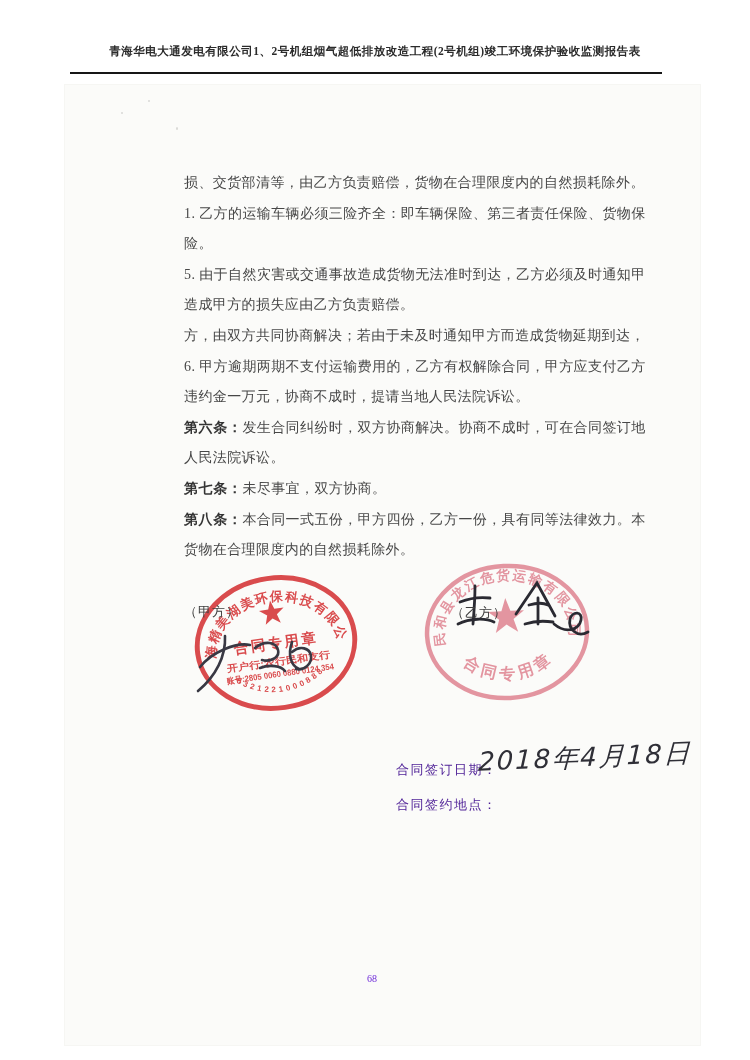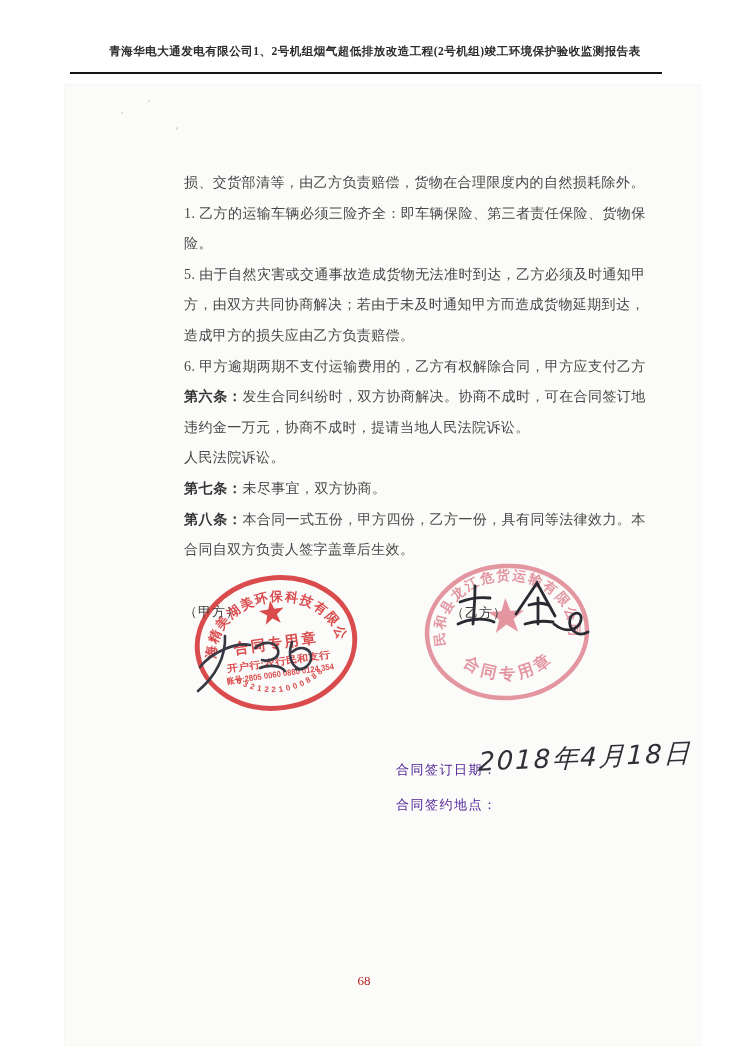--- a/index.html
+++ b/index.html
@@ -35,51 +35,51 @@
   
   .party-label{position:absolute;font-size:13px;color:#3d3d3d;letter-spacing:1px;z-index:5;}
   .party-a-label{left:184px;top:603px;}
   .party-b-label{left:420px;top:604px;margin-left:31px;}
   .sign-line-label{position:absolute;left:396px;font-size:13px;color:#4c1d95;letter-spacing:1.5px;}
   .sign-date-label{top:761px;}
   .sign-place-label{top:796px;}
   .sign-date-hand{position:absolute;left:478px;top:740px;font-size:26px;color:#2f2f37;
     font-family:"DejaVu Sans","Liberation Sans",sans-serif;font-style:italic;
     transform:rotate(-2.5deg) skewX(-4deg);letter-spacing:2px;}
-  .page-number{position:absolute;left:340px;top:973px;width:48px;text-align:center;
-    font-size:13px;color:#b91c1c;}
+  .page-number{position:absolute;left:348px;top:973px;width:48px;text-align:center;
+    font-size:10px;color:#6d28d9;}
 </style>
 </head>
 <body>
 
 <div class="canvas">
 
   <div class="doc-header">青海华电大通发电有限公司1、2号机组烟气超低排放改造工程(2号机组)竣工环境保护验收监测报告表</div>
   <div class="header-rule"></div>
   <div class="scan-curve"></div>
 
   <div class="scan-page"></div>
   <div class="speck" style="left:148px;top:100px;width:2px;height:2px;"></div>
   <div class="speck" style="left:176px;top:127px;width:2px;height:3px;"></div>
   <div class="speck" style="left:121px;top:112px;width:2px;height:2px;"></div>
 
   <div class="contract-body">
       <div class="cline"><span>损、交货部清等，由乙方负责赔偿，货物在合理限度内的自然损耗除外。</span></div>
       <div class="cline"><span>1. 乙方的运输车辆必须三险齐全：即车辆保险、第三者责任保险、货物保</span></div>
       <div class="cline"><span>险。</span></div>
       <div class="cline"><span>5. 由于自然灾害或交通事故造成货物无法准时到达，乙方必须及时通知甲</span></div>
+      <div class="cline"><span>造成甲方的损失应由乙方负责赔偿。</span></div>
       <div class="cline"><span>方，由双方共同协商解决；若由于未及时通知甲方而造成货物延期到达，</span></div>
-      <div class="cline"><span>造成甲方的损失应由乙方负责赔偿。</span></div>
       <div class="cline"><span>6. 甲方逾期两期不支付运输费用的，乙方有权解除合同，甲方应支付乙方</span></div>
+      <div class="cline"><span>违约金一万元，协商不成时，提请当地人民法院诉讼。</span></div>
       <div class="cline"><b>第六条：</b><span>发生合同纠纷时，双方协商解决。协商不成时，可在合同签订地</span></div>
-      <div class="cline"><span>违约金一万元，协商不成时，提请当地人民法院诉讼。</span></div>
       <div class="cline"><span>人民法院诉讼。</span></div>
       <div class="cline"><b>第七条：</b><span>未尽事宜，双方协商。</span></div>
       <div class="cline"><b>第八条：</b><span>本合同一式五份，甲方四份，乙方一份，具有同等法律效力。本</span></div>
-      <div class="cline"><span>合同自双方负责人签字盖章后生效。</span></div>
+      <div class="cline"><span>货物在合理限度内的自然损耗除外。</span></div>
     </div>
 
   <div class="party-label party-a-label">（甲方）</div>
   <div class="party-label party-b-label">（乙方）</div>
 
   <svg class="stamp stamp-a" width="170" height="143" viewBox="0 0 170 143">
     <defs>
       <path id="arcA-top" d="M 23 80 A 62 51 0 1 1 147 80" fill="none"></path>
       <path id="arcA-bottom" d="M 35 99 A 61 49 0 0 0 135 99" fill="none"></path>
     </defs>

